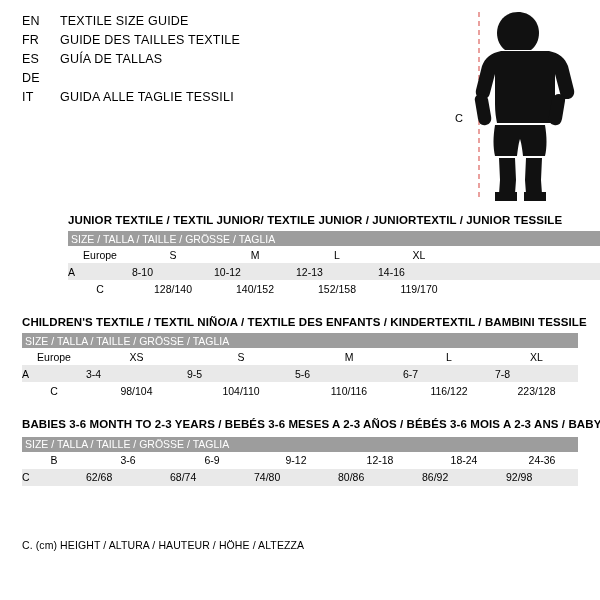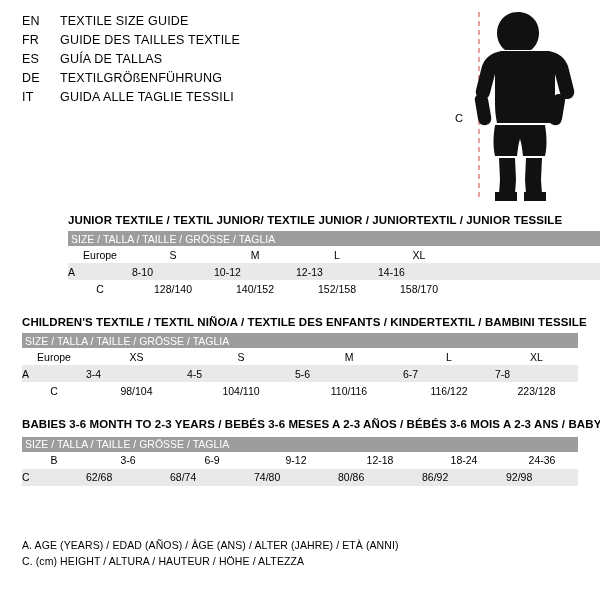--- a/index.html
+++ b/index.html
@@ -135,21 +135,20 @@
     <div class="hrow">
       <span class="hcode">FR</span>
       <span class="htitle">GUIDE DES TAILLES TEXTILE</span>
     </div>
     <div class="hrow">
       <span class="hcode">ES</span>
       <span class="htitle">GUÍA DE TALLAS</span>
     </div>
     <div class="hrow">
       <span class="hcode">DE</span>
-      <span class="htitle">TEXTILGRÖßENFÜHRUNG</span>
     </div>
     <div class="hrow">
       <span class="hcode">IT</span>
       <span class="htitle">GUIDA ALLE TAGLIE TESSILI</span>
     </div>
   </div>
 
   <div class="figure">
     <span class="c-label">C</span>
     <svg width="140" height="196" viewBox="0 0 140 196">
@@ -206,21 +205,21 @@
         <td>10-12</td>
         <td>12-13</td>
         <td>14-16</td>
         <td></td>
       </tr>
       <tr class="plain">
         <td class="lbl">C</td>
         <td>128/140</td>
         <td>140/152</td>
         <td>152/158</td>
-        <td>158/170</td>
+        <td>119/170</td>
         <td></td>
       </tr>
     </tbody>
       </table>
   </div>
 
   <div class="section" style="top:316px;">
     <div class="sec-title">CHILDREN'S TEXTILE / TEXTIL NIÑO/A / TEXTILE DES ENFANTS / KINDERTEXTIL / BAMBINI TESSILE</div>
     <table class="size">
       <colgroup>
@@ -239,21 +238,21 @@
         <td class="lbl">Europe</td>
         <td>XS</td>
         <td>S</td>
         <td>M</td>
         <td>L</td>
         <td>XL</td>
       </tr>
       <tr class="shade">
         <td class="lbl">A</td>
         <td>3-4</td>
-        <td>4-5</td>
+        <td>9-5</td>
         <td>5-6</td>
         <td>6-7</td>
         <td>7-8</td>
       </tr>
       <tr class="plain">
         <td class="lbl">C</td>
         <td>98/104</td>
         <td>104/110</td>
         <td>110/116</td>
         <td>116/122</td>
@@ -295,17 +294,16 @@
         <td>74/80</td>
         <td>80/86</td>
         <td>86/92</td>
         <td>92/98</td>
       </tr>
     </tbody>
       </table>
   </div>
 
   <div class="notes">
-    <div>A. AGE (YEARS) / EDAD (AÑOS) / ÂGE (ANS) / ALTER (JAHRE) / ETÀ (ANNI)</div>
     <div>C. (cm) HEIGHT / ALTURA / HAUTEUR / HÖHE / ALTEZZA</div>
   </div>
 
 </div>
 
 </body></html>

